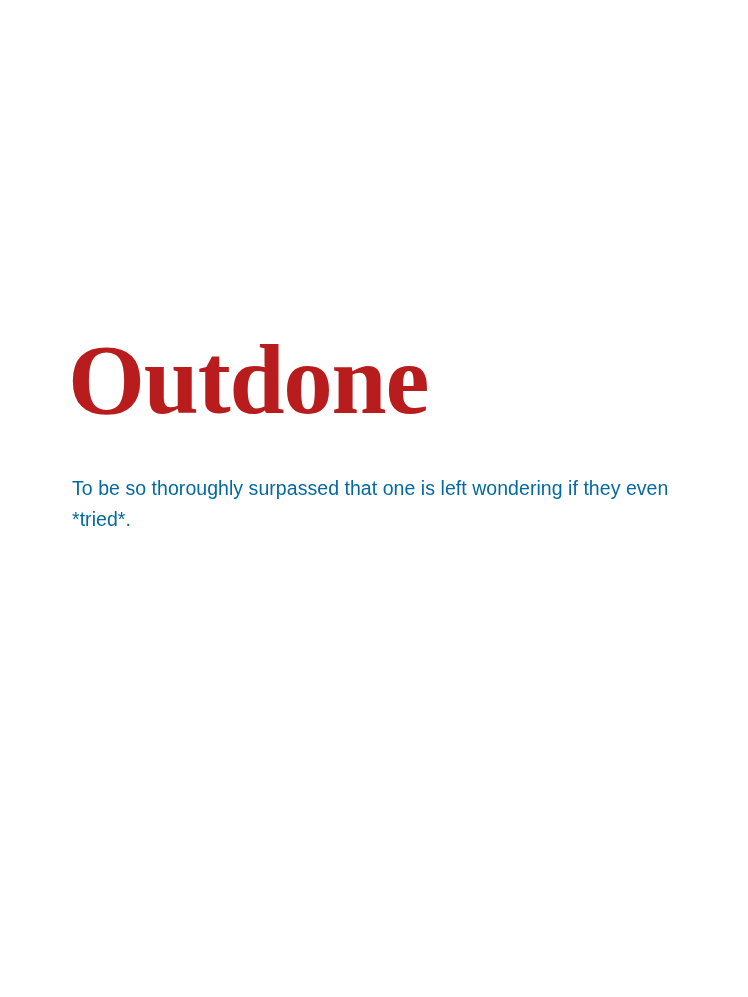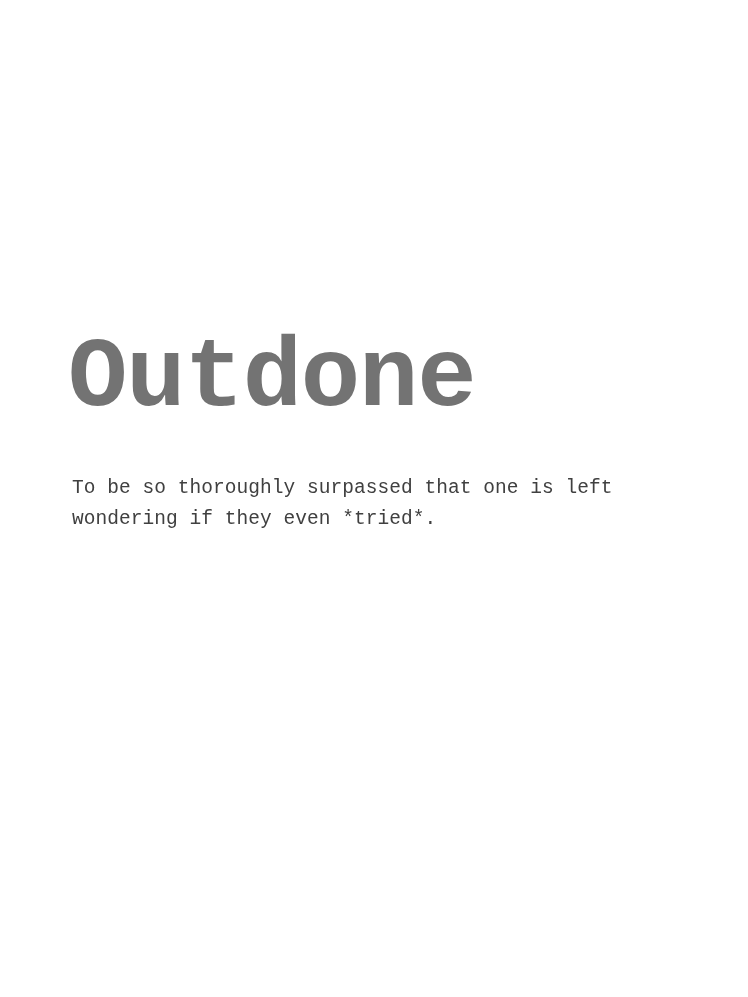--- a/index.html
+++ b/index.html
@@ -26,26 +26,26 @@
   }
 
   .definition-block {
     position: absolute;
     left: 72px;
     top: 330px;
     width: 604px;
   }
 
   .word-title {
-    font-family: Liberation Mono, monospace;
+    font-family: Liberation Serif, serif;
     font-size: 99px;
     font-weight: 700;
     line-height: 1.0;
     letter-spacing: -1.2px;
-    color: #737373;
+    color: #b91c1c;
     margin: 0;
     padding: 0;
     white-space: nowrap;
     text-indent: -4px;
   }
 
   .pronunciation-line {
     font-family: "DejaVu Sans", "Liberation Sans", sans-serif;
     font-size: 31px;
     font-weight: 300;
@@ -54,26 +54,26 @@
     color: #2e2e2e;
     margin: 0;
     padding: 0;
     margin-top: 26px;
     white-space: nowrap;
     transform: scaleY(1.02);
     transform-origin: left top;
   }
 
   .definition-text {
-    font-family: Liberation Mono, monospace;
+    font-family: Liberation Sans, sans-serif;
     font-size: 19.5px;
     font-weight: 400;
     line-height: 31px;
     letter-spacing: 0.05px;
-    color: #404040;
+    color: #0369a1;
     margin: 0;
     padding: 0;
     margin-top: 44px;
     width: 600px;
   }
 </style>
 </head>
 <body>
 
 <div class="poster">

